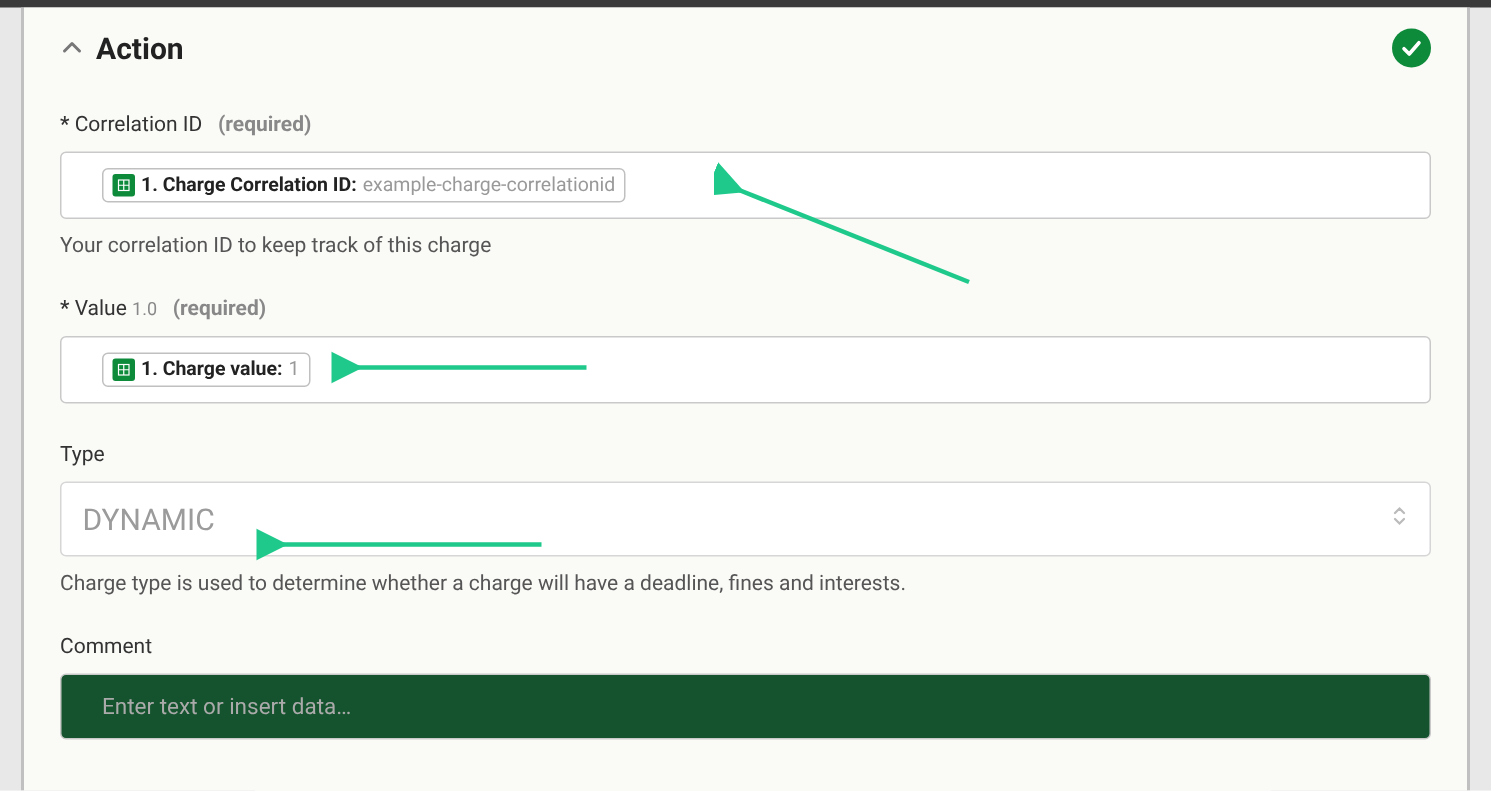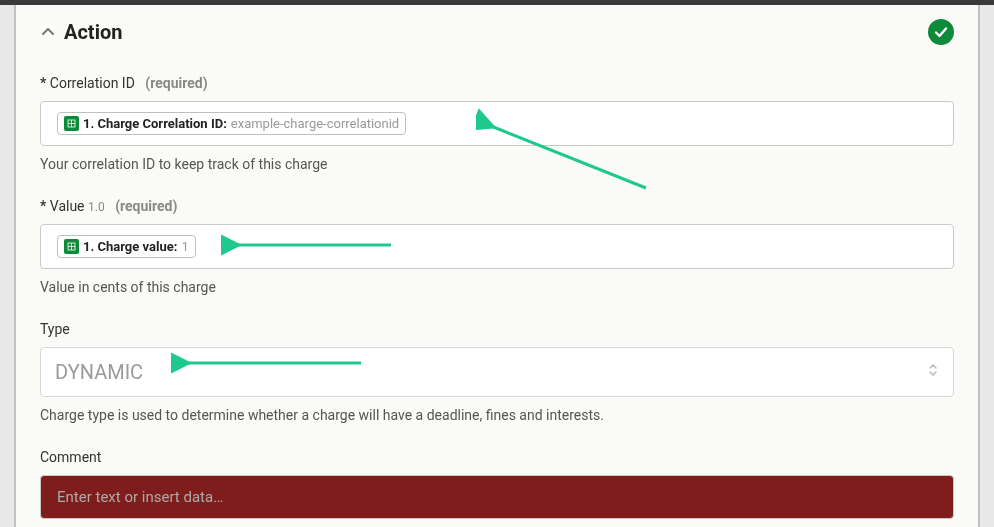--- a/index.html
+++ b/index.html
@@ -77,21 +77,21 @@
       margin-bottom: 10px;
     }
     .field-label .req-star { font-weight: 600; }
     .field-label .fname { font-weight: 400; }
     .field-label .version { color: #888; font-weight: 400; font-size: 12px; }
     .field-label .req-hint { color: #888; font-weight: 700; }
     .input-box {
       width: 100%;
       border: 1px solid #c9c9c9;
       border-radius: 4px;
-      padding: 10px 16px;
+      padding: 10px 27px;
       font-size: 14px;
       color: #555;
       background: #fff;
       display: flex;
       align-items: center;
       min-height: 44px;
       position: relative;
     }
     .pill {
       display: inline-flex;
@@ -128,21 +128,21 @@
       font-size: 20px;
       color: #9b9b9b;
       background: #fff;
       display: flex;
       align-items: center;
       justify-content: space-between;
       min-height: 44px;
     }
     .select-caret { color: #bbb; }
     .comment-input {
-      background: #7f1d1d;
+      background: #14532d;
     }
     .comment-input .placeholder {
       color: #aaa;
       font-size: 15px;
     }
     
     .arrow {
       position: absolute;
       pointer-events: none;
     }
@@ -209,21 +209,20 @@
           <svg width="9" height="9" viewBox="0 0 9 9">
               <rect x="1" y="1" width="7" height="7" fill="none" stroke="#fff" stroke-width="0.8"></rect>
               <line x1="1" y1="4.5" x2="8" y2="4.5" stroke="#fff" stroke-width="0.8"></line>
               <line x1="4.5" y1="1" x2="4.5" y2="8" stroke="#fff" stroke-width="0.8"></line>
             </svg>
         </span>
         <span class="pill-label">1. Charge value:</span>
         <span class="pill-value">1</span>
       </span>
     </div>
-    <div class="help-text">Value in cents of this charge</div>
   </div>
 
   <div class="field-block">
     <div class="field-label">
       <span class="fname">Type</span>
     </div>
     <div class="select-box">
       <span>DYNAMIC</span>
       <span class="select-caret">
         <svg width="12" height="18" viewBox="0 0 12 18">

